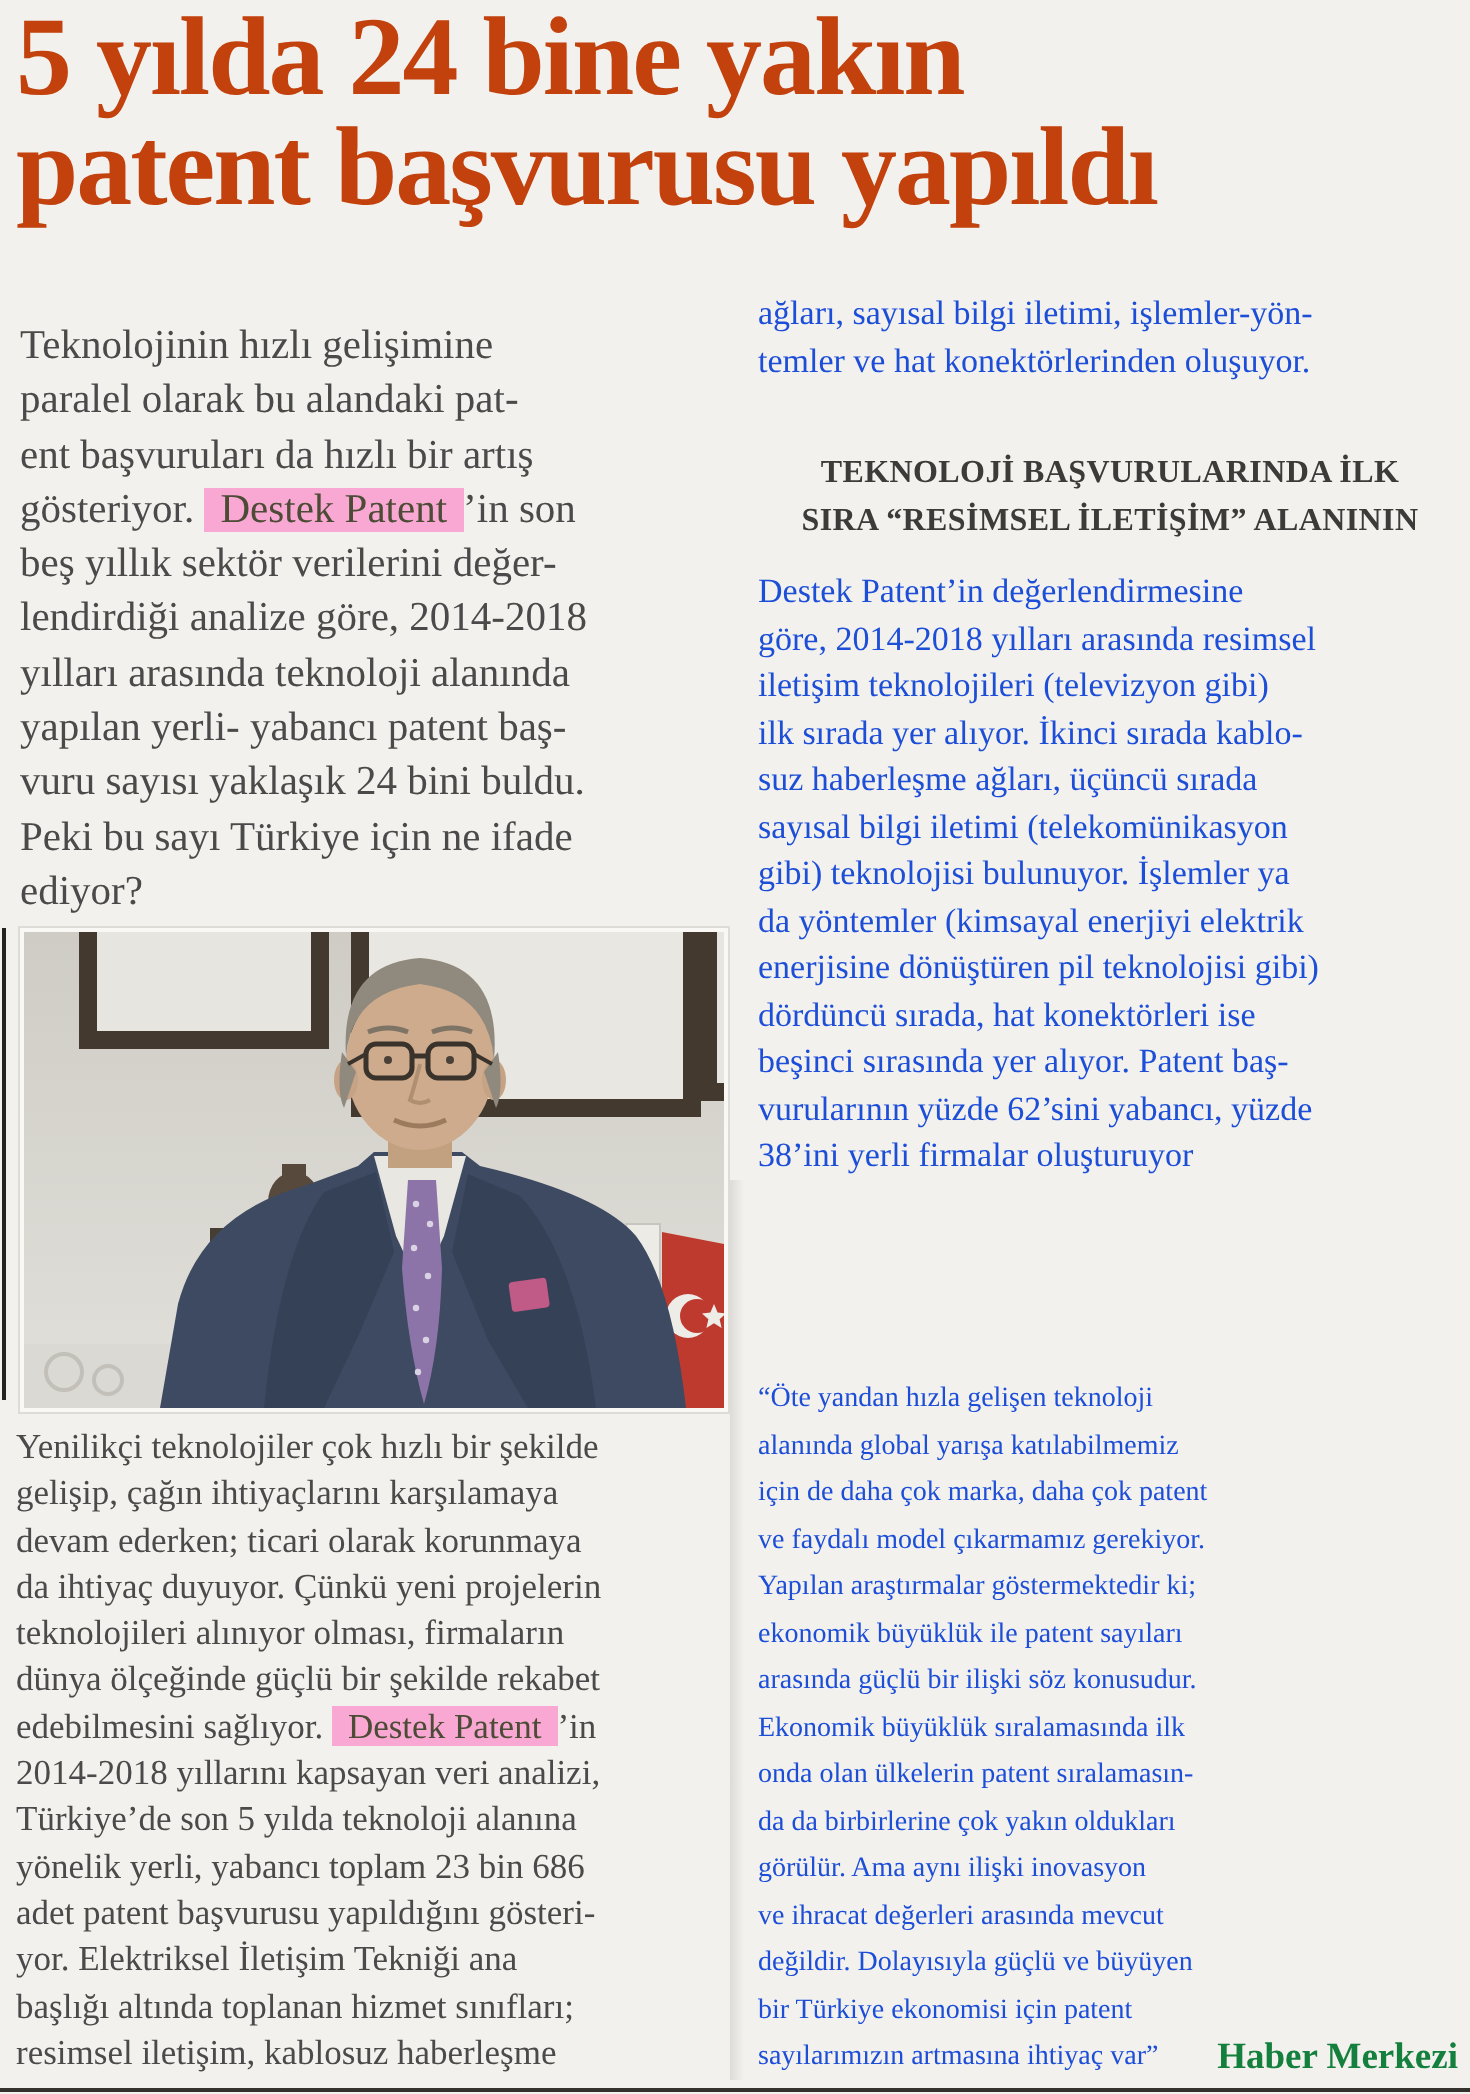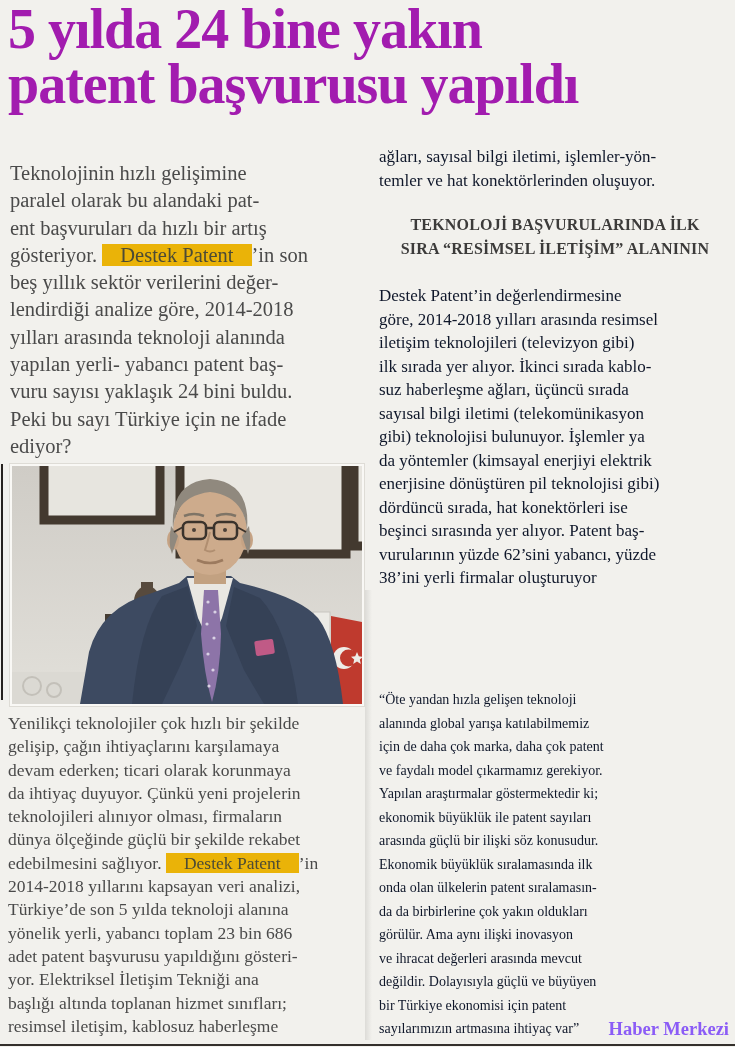--- a/index.html
+++ b/index.html
@@ -6,49 +6,49 @@
   .page{
     position:relative;width:735px;height:1047px;overflow:hidden;
     background:#f2f1ed;
     font-family:"Liberation Serif","DejaVu Serif",serif;
     color:#454545;
   }
   .pre{white-space:pre-line;}
   .headline{
     position:absolute;left:8px;top:2px;width:726px;margin:0;
     font-size:56px;line-height:55px;font-weight:bold;letter-spacing:-1px;
-    color:#a21caf;white-space:pre-line;
+    color:#c2410c;white-space:pre-line;
   }
   .lead-p{
     position:absolute;left:10px;top:160px;width:352px;margin:0;
     font-size:20.5px;line-height:27.3px;color:#4a4a4a;
   }
   mark.hl{
-    background:#eab308;color:#4c4b35;padding:0 18px;
+    background:#f9a8d4;color:#4c4b35;padding:0 8px;
   }
   .photo-wrap{
     position:absolute;left:9px;top:463px;width:350px;height:238px;
     background:#f9f8f5;border:1px solid #dedcd6;box-sizing:content-box;
     padding:2px;
   }
   .photo-wrap svg{display:block;}
   .left-p2{
     position:absolute;left:8px;top:712px;width:356px;margin:0;
     font-size:17.5px;line-height:23.3px;color:#4a4a4a;
   }
-  .rc{position:absolute;left:379px;width:352px;margin:0;color:#0f172a;}
+  .rc{position:absolute;left:379px;width:352px;margin:0;color:#1d4ed8;}
   .rc-intro{top:145px;font-size:17px;line-height:24px;}
-  .rc-h{font-weight:bold;text-align:center;color:#3c3b3a;font-size:16px;line-height:24px;letter-spacing:.2px;}
+  .rc-h{font-weight:bold;text-align:center;color:#3c3b3a;font-size:16px;line-height:24px;letter-spacing:.2px;margin-top:12px;}
   .rc-h1{top:213px;}
   .rc-p2{top:284px;font-size:17px;line-height:23.5px;}
   .rc-h2{top:599px;}
   .rc-p3{top:688px;font-size:14px;line-height:23.5px;}
   .byline{
     position:absolute;left:379px;top:1019px;width:350px;
-    text-align:right;font-weight:bold;font-size:18.5px;color:#8b5cf6;
+    text-align:right;font-weight:bold;font-size:18.5px;color:#15803d;
   }
   .edge-rule{
     position:absolute;left:1px;top:464px;width:2px;height:236px;background:#26221f;
   }
   .bottom-rule{
     position:absolute;left:0;bottom:1px;width:735px;height:2px;background:#34302c;
   }
   .scan-shadow{
     position:absolute;left:365px;top:590px;width:7px;height:450px;
     background:linear-gradient(90deg,rgba(90,88,84,.14),rgba(90,88,84,0));

